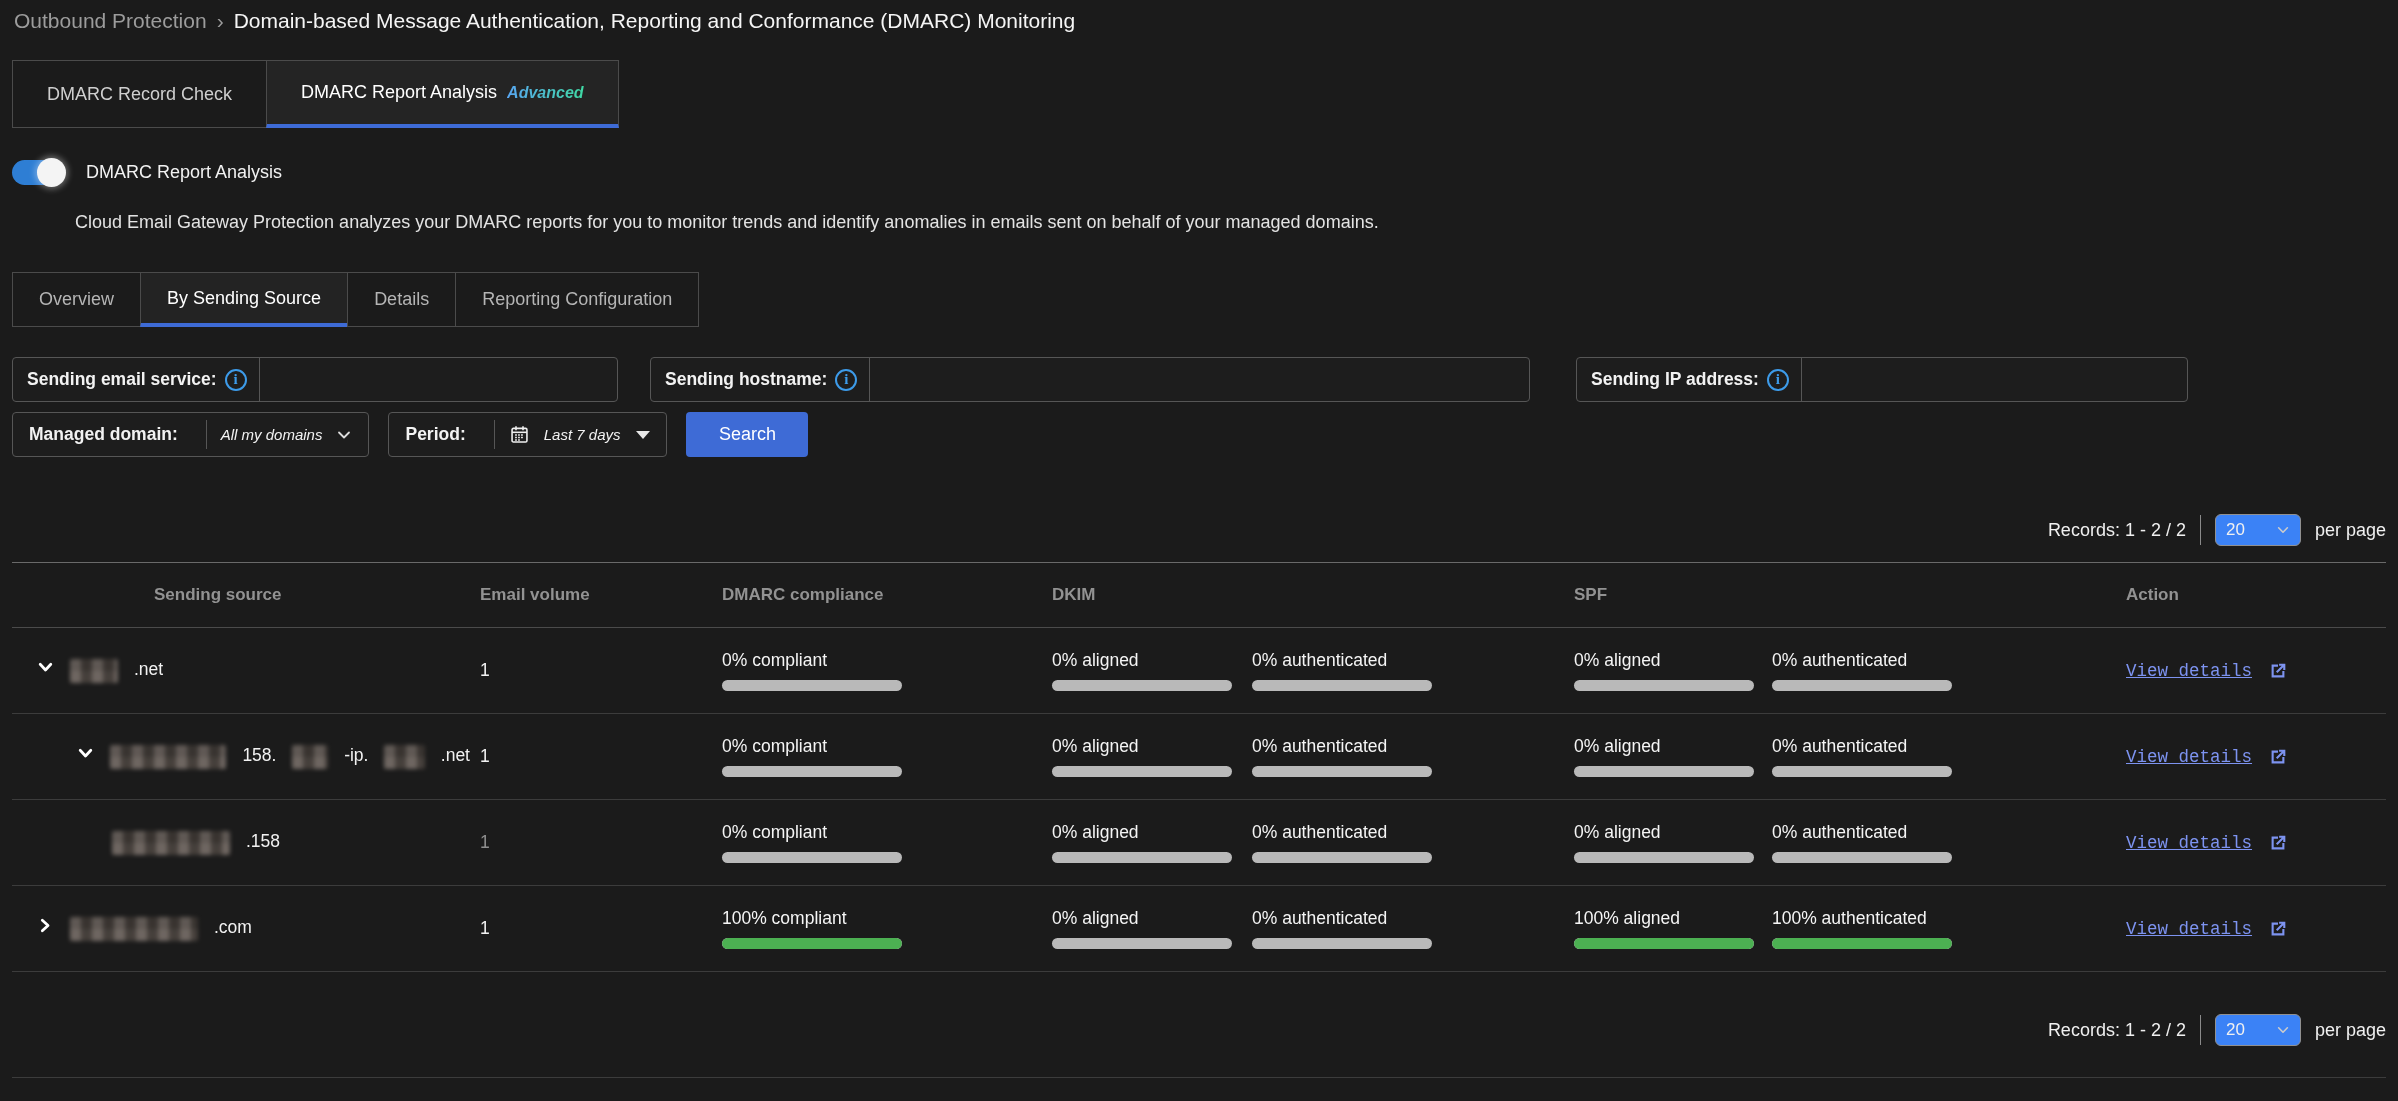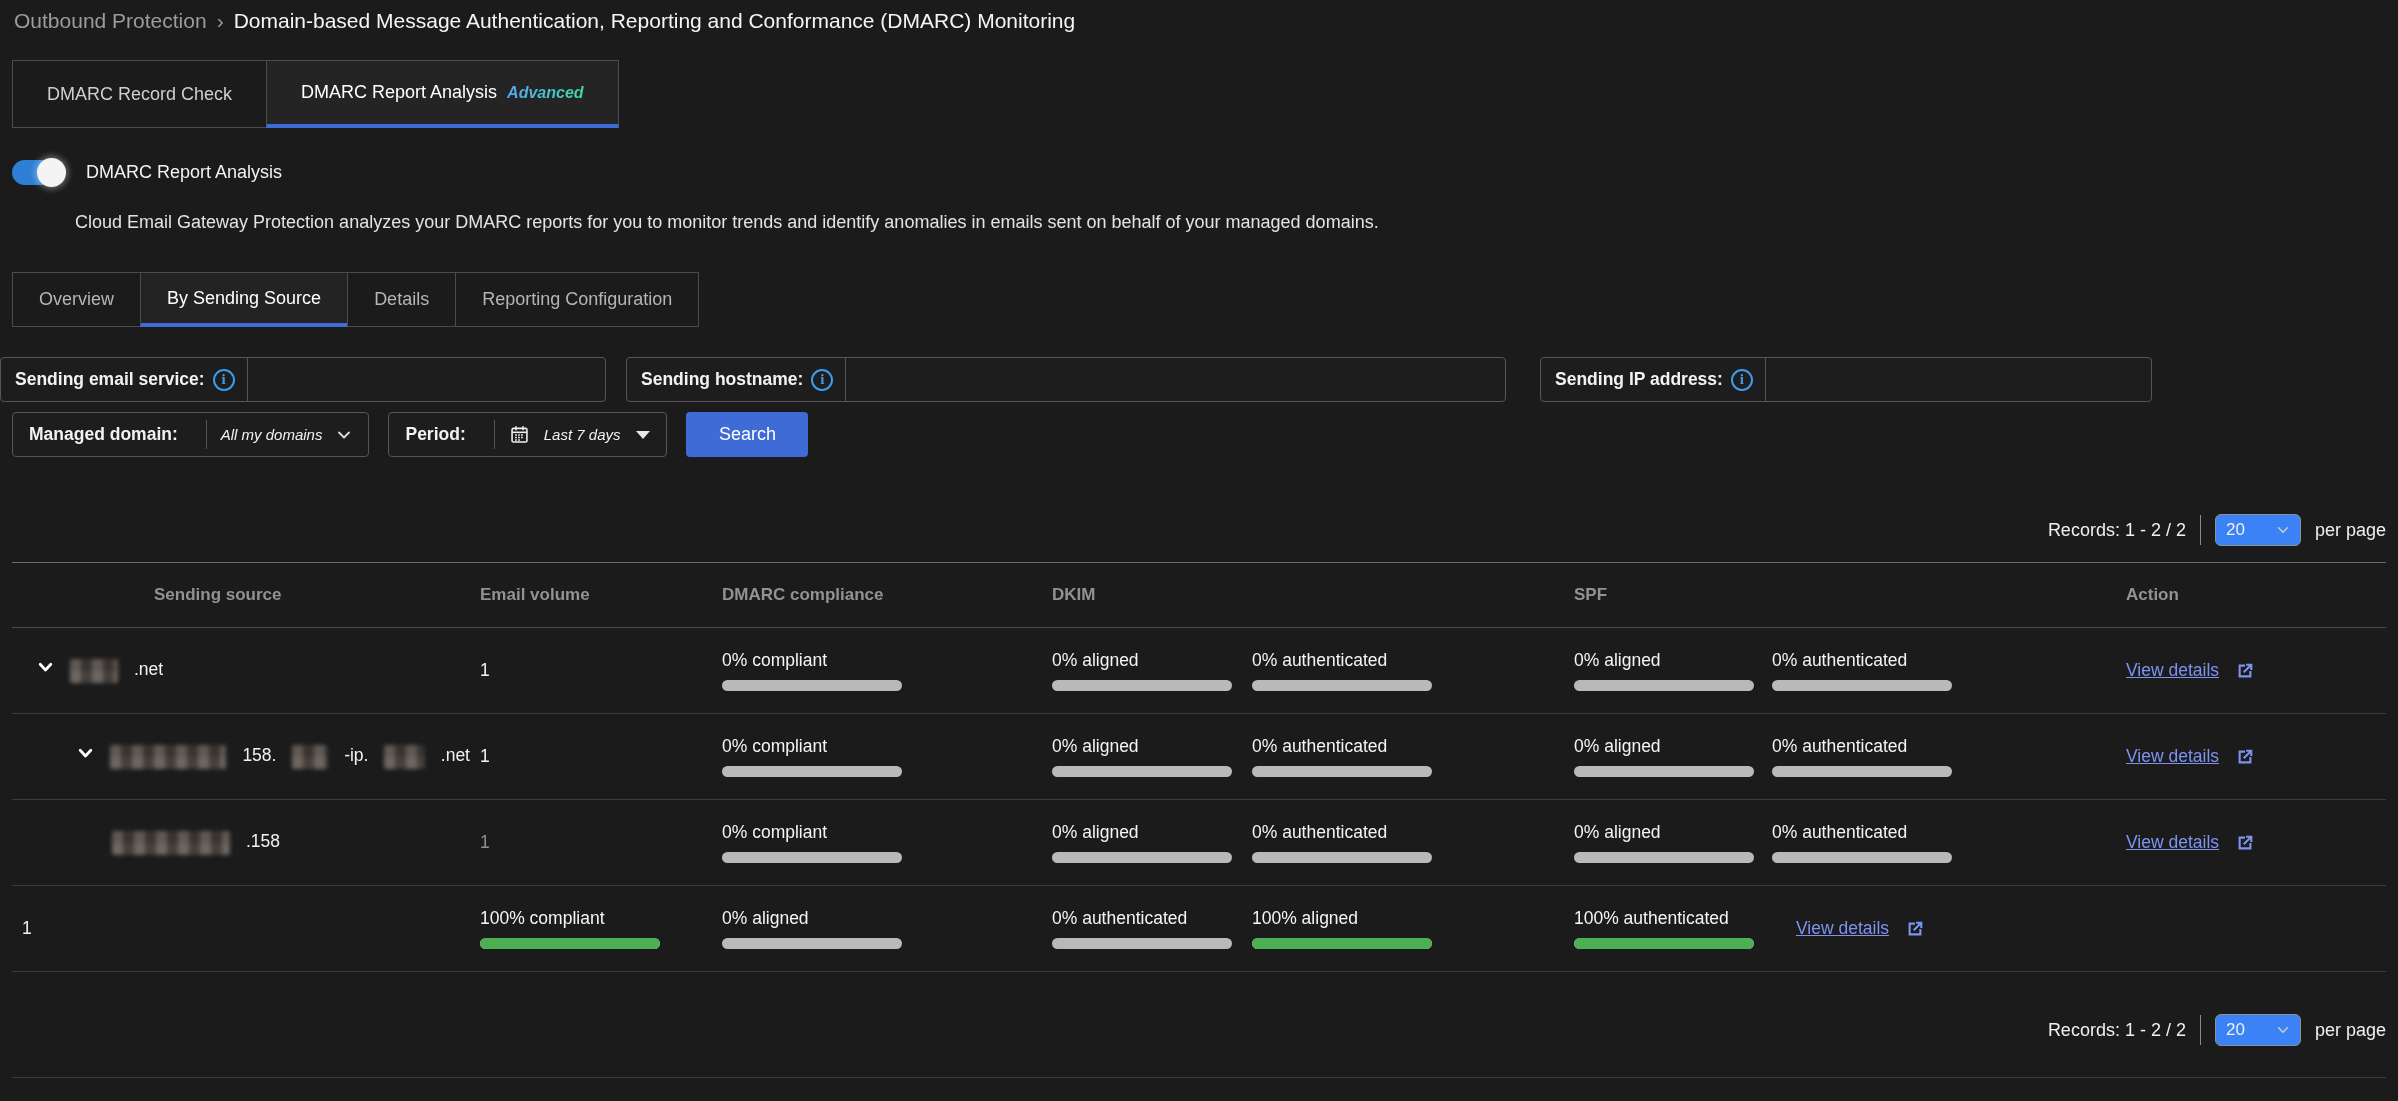--- a/index.html
+++ b/index.html
@@ -36,21 +36,21 @@
   .description{position:absolute; left:75px; top:212px; font-size:18px; color:#e3e3e3;}
 
   
   .sub-tabs{position:absolute; left:12px; top:272px; height:55px; display:flex;}
   .sub-tab{height:55px; display:flex; align-items:center; padding:0 26px; border:1px solid #4b4b4b; border-right:none;
     font-size:18px; color:#b5b5b5; cursor:pointer;}
   .sub-tab:last-child{border-right:1px solid #4b4b4b;}
   .sub-tab.active{color:#ffffff; background:#232323; border-bottom:4px solid var(--accent);}
 
   
-  .filter-row1{position:absolute; left:0; top:357px; display:flex; gap:20px;}
+  .filter-row1{position:absolute; left:12px; top:357px; display:flex; gap:32px;}
   .field{height:45px; border:1px solid #565656; border-radius:4px; display:flex; align-items:center; padding:0 0 0 14px; background:#1d1d1d;}
   .field.f1{width:606px;} .field.f2{width:880px; margin-right:14px;} .field.f3{width:612px;}
   .f-label{font-size:17.5px; font-weight:bold; color:#f2f2f2; white-space:nowrap;}
   .info-icon{width:22px; height:22px; border:2px solid var(--info); border-radius:50%; color:var(--info);
     display:inline-flex; align-items:center; justify-content:center; font-size:15px; font-weight:bold;
     font-family:"Liberation Serif","DejaVu Serif",serif; margin-left:8px; flex:none; cursor:pointer;}
   .vdiv{width:1px; height:43px; background:#565656; margin-left:12px; flex:none;}
   .vdiv.short{height:29px; margin:0 0 0 14px;}
   .f-input{flex:1; height:100%; background:transparent; border:none; outline:none; color:#f2f2f2; font-size:17px; padding:0 12px; min-width:30px;}
 
@@ -88,21 +88,21 @@
     background:
       repeating-linear-gradient(90deg, rgba(140,130,124,.55) 0 11px, rgba(64,58,54,.6) 11px 22px),
       repeating-linear-gradient(0deg, #554e49 0 12px, #332f2c 12px 24px);
     filter:blur(2.2px); opacity:.95;}
   .vol{padding-left:10px; color:#f2f2f2;}
   .vol.dim{color:#8f8f8f;}
   .metric{padding-left:10px;}
   .metric .m-label{color:#f5f5f5; margin-bottom:9px; white-space:nowrap;}
   .bar{width:180px; height:11px; border-radius:5.5px; background:var(--bar_gray); overflow:hidden;}
   .bar .fill{height:100%; background:var(--bar_green); border-radius:5.5px;}
-  .action-cell{padding-left:34px; display:flex; align-items:center; gap:15px;}
+  .action-cell{padding-left:34px; display:flex; align-items:center; gap:15px;font-family:Liberation Mono, monospace;}
   .view-link{color:var(--link); text-decoration:underline; cursor:pointer; white-space:nowrap;}
   .ext-icon{color:var(--link); display:inline-flex; cursor:pointer;}
 
   .bottom-line{position:absolute; left:12px; top:1077px; width:2374px; height:1px; background:#3c3c3c;}
   svg{display:block;}
 </style>
 </head>
 <body>
 
 <div class="page">
@@ -366,20 +366,29 @@
             <a class="view-link">View details</a>
             <span class="ext-icon">
               <svg width="22" height="22" viewBox="0 0 24 24" fill="currentColor">
                 <path d="M5 5h7v2.3H7.3v9.4h9.4V12H19v7H5z"></path>
                 <path d="M13.2 4H20v6.8h-2.3V7.9l-6.3 6.3-1.6-1.6 6.3-6.3h-2.9z"></path>
               </svg>
             </span>
           </div>
         </div>
         <div class="trow">
+          <div class="src" style="padding-left: 24px;">
+            <span class="expander">
+              <svg width="17" height="17" viewBox="0 0 16 16">
+                <path d="M5 3 L10.4 8 L5 13" stroke="#ffffff" stroke-width="2.6" fill="none" stroke-linecap="round" stroke-linejoin="round"></path>
+              </svg>
+            </span>
+            <span class="redacted" style="width: 128px;"></span>
+            <span>.com</span>
+          </div>
           <div class="vol">1</div>
           <div class="metric">
             <div class="m-label">100% compliant</div>
             <div class="bar">
               <div class="fill" style="width: 100%;"></div>
             </div>
           </div>
           <div class="metric">
             <div class="m-label">0% aligned</div>
             <div class="bar">

